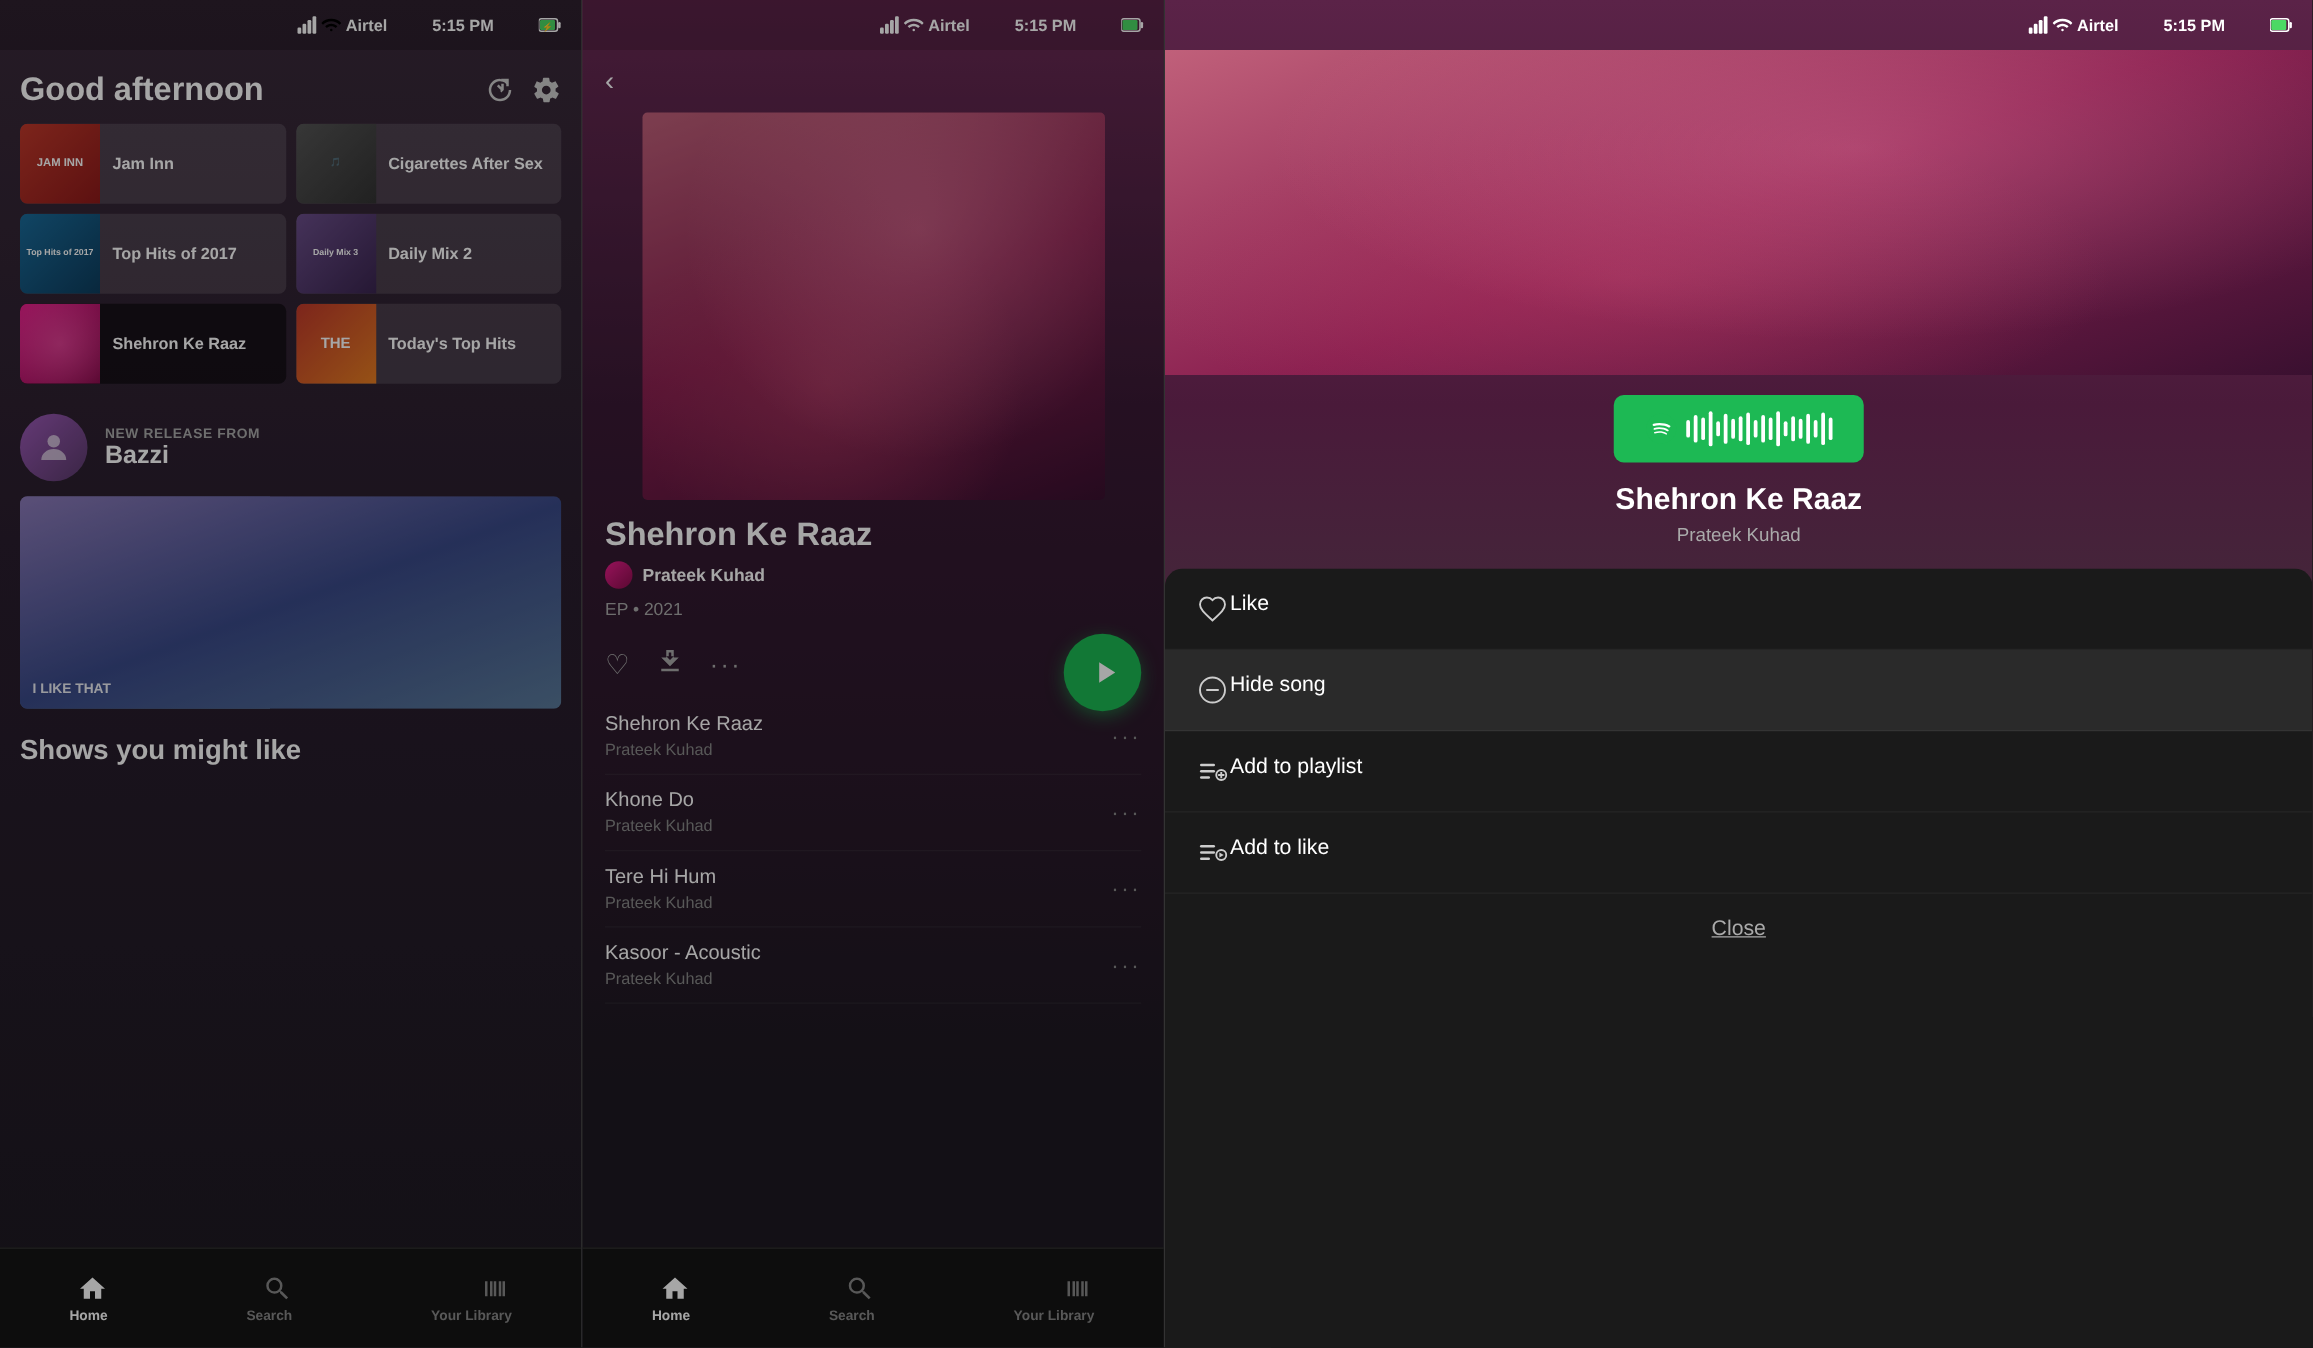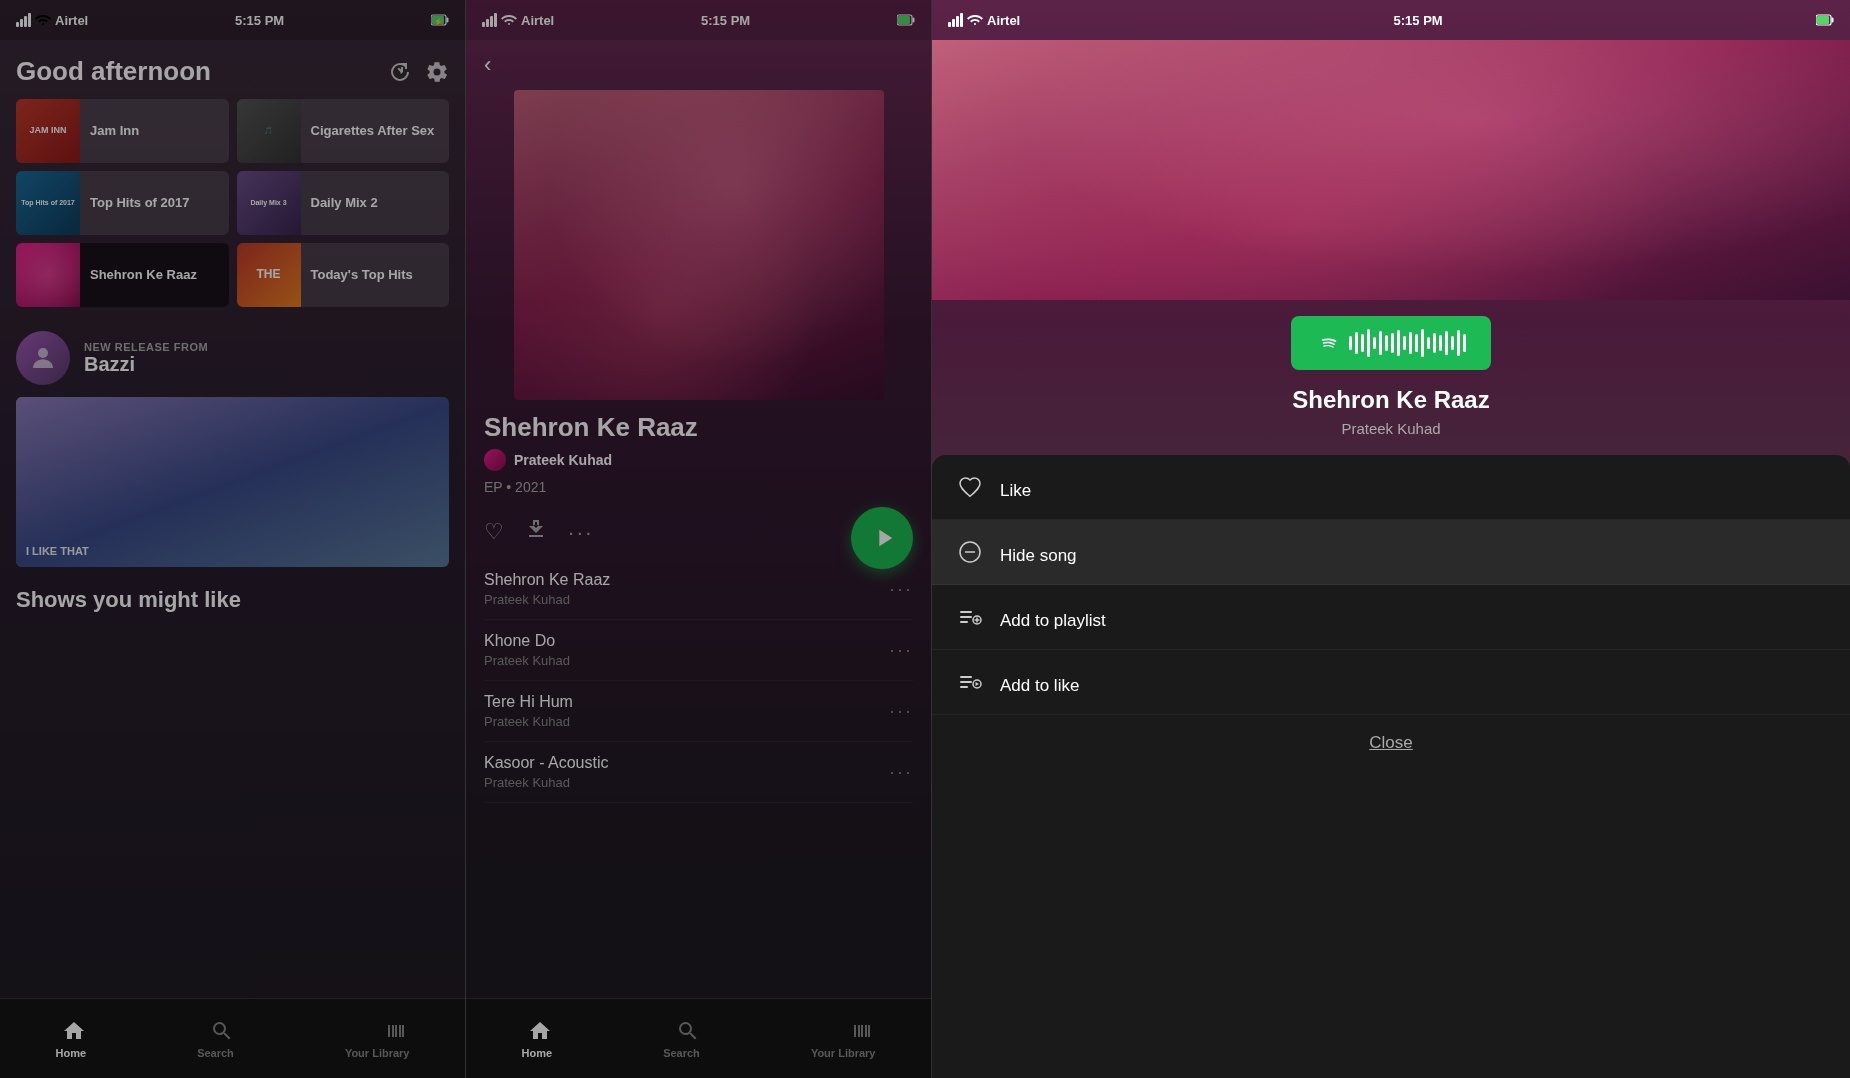--- a/index.html
+++ b/index.html
@@ -21,21 +21,21 @@
       overflow: hidden;
       display: flex;
       flex-direction: column;
     }
 
     
     .status-bar {
       height: 40px;
       display: flex;
       align-items: center;
-      justify-content: space-between;
+      justify-content: flex-end;
       padding: 0 16px;
       flex-shrink: 0;
       gap: 36px;
     }
     .status-left {
       display: flex;
       align-items: center;
       gap: 4px;
       font-size: 13px;
       font-weight: 600;
@@ -438,22 +438,21 @@
 
     .context-menu {
       flex: 1;
       background: #1a1a1a;
       border-radius: 14px 14px 0 0;
       overflow: hidden;
     }
 
     .context-item {
       display: flex;
-      align-items: flex-end;
-      gap: 16px;
+      align-items: flex-start;
       padding: 18px 24px;
       cursor: pointer;
       border-bottom: 1px solid rgba(255,255,255,0.05);
     }
     .context-item.active-item {
       background: #2a2a2a;
     }
     .context-item-icon {
       width: 28px;
       height: 28px;

